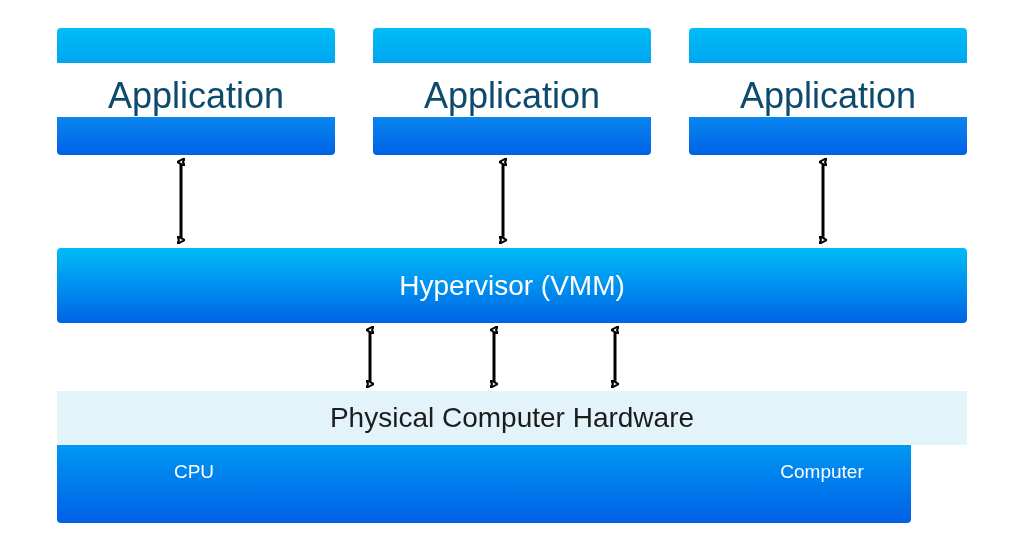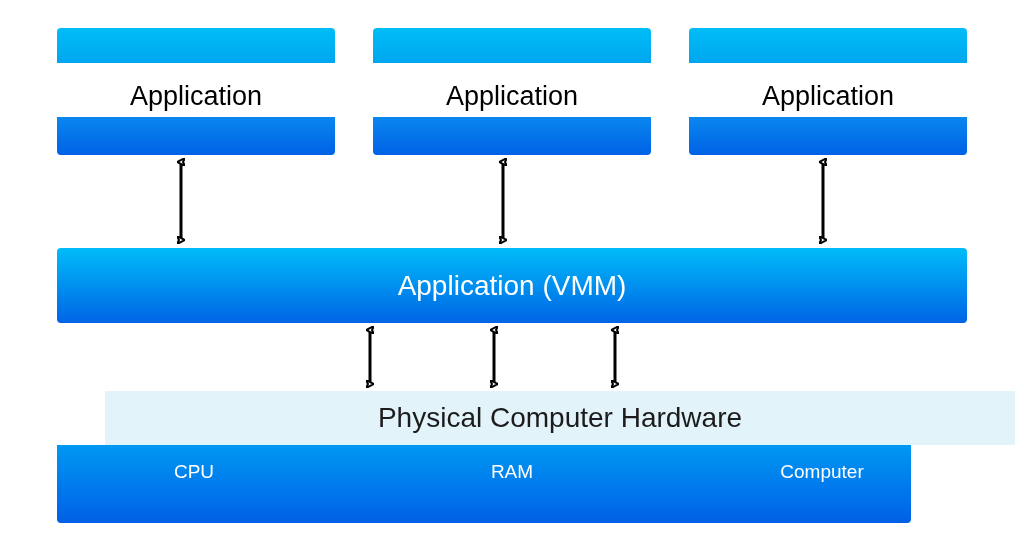--- a/index.html
+++ b/index.html
@@ -4,31 +4,31 @@
 <style>
   html, body { margin:0; padding:0; background:#ffffff; }
   body { width:1024px; height:551px; position:relative; overflow:hidden;
          font-family:"Liberation Sans", "DejaVu Sans", sans-serif; }
   .app { position:absolute; top:28px; width:278px; height:127px; }
   .app .top { position:absolute; left:0; top:0; width:100%; height:35px;
               border-radius:4px 4px 0 0;
               background:linear-gradient(#00bdf7, #00a6ee); }
   .app .mid { position:absolute; left:0; top:35px; width:100%; height:66px;
               background:#ffffff; display:flex; align-items:center; justify-content:center;
-              font-size:27px; color:#000000; }
+              font-size:36px; color:#0c4a6e; }
   .app .bot { position:absolute; left:0; top:89px; width:100%; height:38px;
               border-radius:0 0 4px 4px;
               background:linear-gradient(#0a86ef, #0062e6); }
   .hyper { position:absolute; left:57px; top:248px; width:910px; height:75px;
            border-radius:4px; background:linear-gradient(#00bcf8, #0064e6);
            display:flex; align-items:center; justify-content:center;
            color:#ffffff; font-size:28px; }
   .hw-light { position:absolute; left:57px; top:391px; width:910px; height:54px;
               background:#e2f3fa; display:flex; align-items:center; justify-content:center;
-              font-size:28px; color:#1c1c1c;margin-left:48px; }
+              font-size:28px; color:#1c1c1c; }
   .hw-blue { position:absolute; left:57px; top:445px; width:854px; height:78px;
              border-radius:0 0 4px 4px; background:linear-gradient(#0098f3, #0060e6); }
   .hw-item { position:absolute; top:14px; width:240px; text-align:center; color:#ffffff;
              font-size:19px; line-height:25px; }
   .hw-item span { display:block; }
   svg.arrows { position:absolute; left:0; top:0; width:1024px; height:551px; pointer-events:none; }
 </style>
 </head>
 <body>
 
@@ -42,32 +42,31 @@
   <div class="mid">Application</div>
   <div class="bot"></div>
 </div>
 <div class="app" style="left:689px;">
   <div class="top"></div>
   <div class="mid">Application</div>
   <div class="bot"></div>
 </div>
 
 <div class="hyper">
-  <span>Application (VMM)</span>
+  <span>Hypervisor (VMM)</span>
 </div>
 
 <div class="hw-light">
   <span>Physical Computer Hardware</span>
 </div>
 <div class="hw-blue">
   <div class="hw-item" style="left:17px;">
     <span>CPU</span>
   </div>
   <div class="hw-item" style="left:335px;">
-    <span>RAM</span>
   </div>
   <div class="hw-item" style="left:645px;">
     <span>Computer</span>
   </div>
 </div>
 
 <svg class="arrows" viewBox="0 0 1024 551">
   <defs>
     <marker id="ah" markerWidth="8" markerHeight="8" refX="4" refY="4" orient="auto-start-reverse" markerUnits="userSpaceOnUse">
       <path d="M0,8 L4,0 L8,8 L4,6 Z" fill="#fff" stroke="#000" stroke-width="2"></path>

